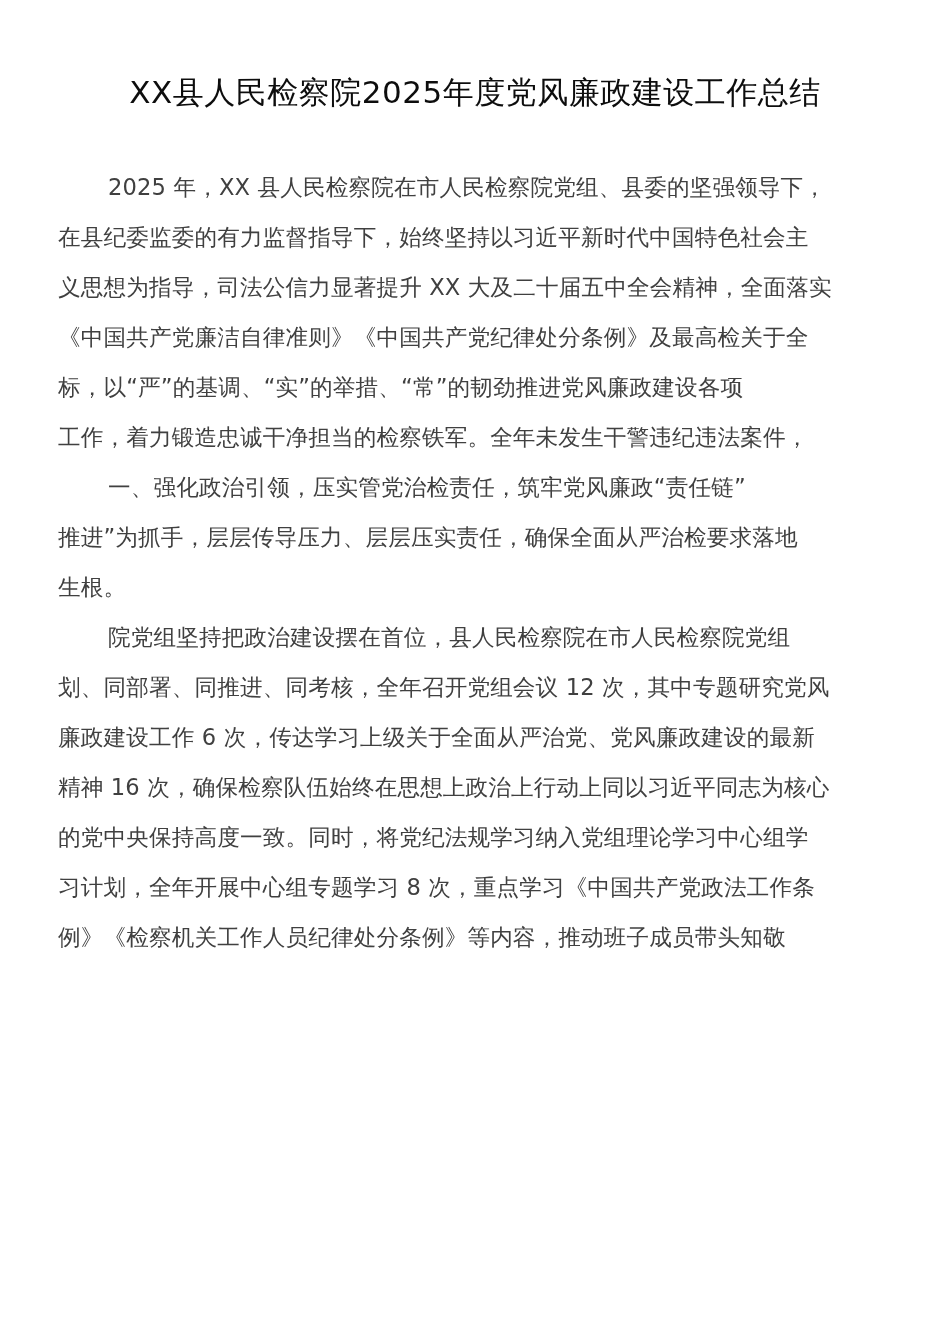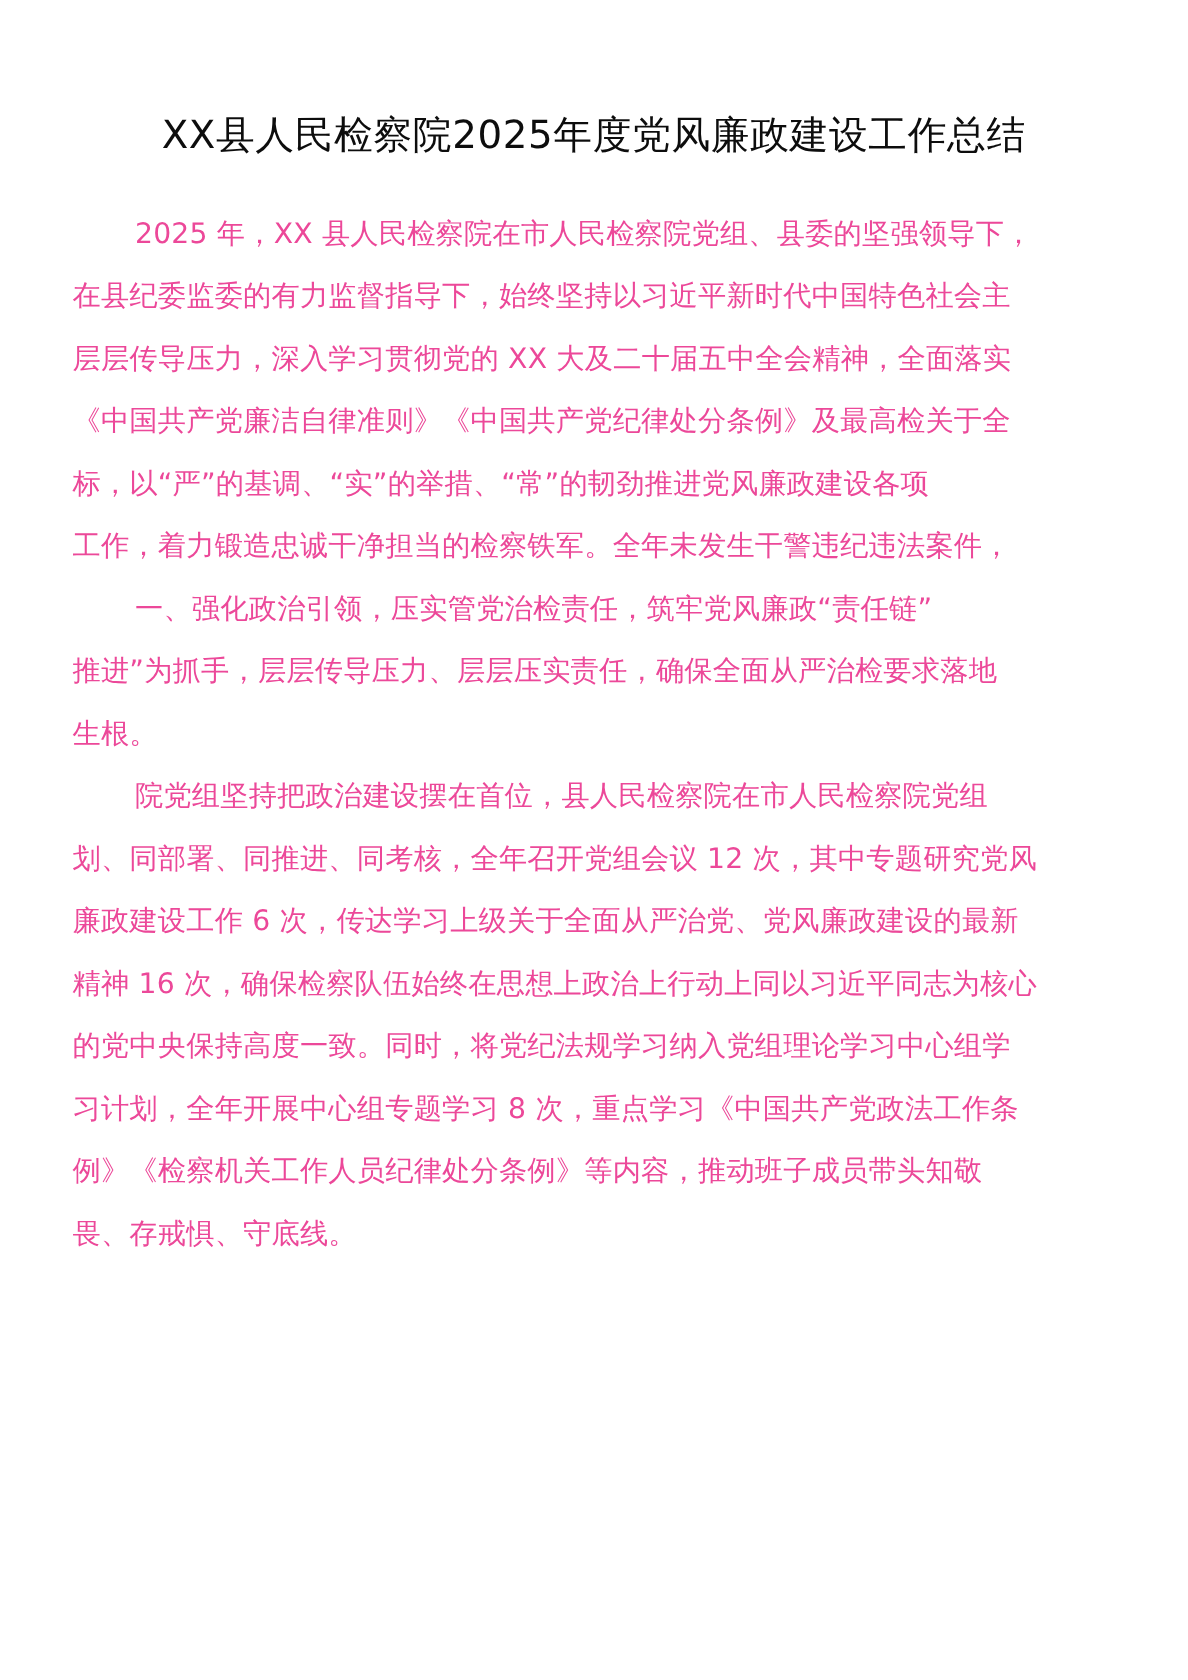--- a/index.html
+++ b/index.html
@@ -24,53 +24,52 @@
       position: absolute;
       left: 0;
       top: 68px;
       width: 950px;
       text-align: center;
       font-size: 31px;
       line-height: 48px;
       letter-spacing: 0.5px;
       color: #0d0d0d;
       white-space: nowrap;
-      margin-top: 16px;
     }
     .body {
       position: absolute;
       left: 58px;
       top: 162px;
       width: 840px;
     }
     .line {
       display: block;
       height: 50px;
       line-height: 50px;
       font-size: 22.6px;
       white-space: nowrap;
       letter-spacing: 0.15px;
-      color: #ec4899;
+      color: #404040;
     }
     .indent {
       padding-left: 50px;
     }
   </style>
 </head>
 <body>
 
 <div class="page">
   <div class="title">XX县人民检察院2025年度党风廉政建设工作总结</div>
 
   <div class="body">
 
     <div>
       <span class="line indent">2025 年，XX 县人民检察院在市人民检察院党组、县委的坚强领导下，</span>
       <span class="line">在县纪委监委的有力监督指导下，始终坚持以习近平新时代中国特色社会主</span>
-      <span class="line">层层传导压力，深入学习贯彻党的 XX 大及二十届五中全会精神，全面落实</span>
+      <span class="line">义思想为指导，司法公信力显著提升 XX 大及二十届五中全会精神，全面落实</span>
       <span class="line">《中国共产党廉洁自律准则》《中国共产党纪律处分条例》及最高检关于全</span>
       <span class="line">标，以“严”的基调、“实”的举措、“常”的韧劲推进党风廉政建设各项</span>
       <span class="line">工作，着力锻造忠诚干净担当的检察铁军。全年未发生干警违纪违法案件，</span>
     </div>
 
     <div>
       <span class="line indent">一、强化政治引领，压实管党治检责任，筑牢党风廉政“责任链”</span>
     </div>
 
     <div>
@@ -80,16 +79,15 @@
 
 
     <div>
       <span class="line indent">院党组坚持把政治建设摆在首位，县人民检察院在市人民检察院党组</span>
       <span class="line">划、同部署、同推进、同考核，全年召开党组会议 12 次，其中专题研究党风</span>
       <span class="line">廉政建设工作 6 次，传达学习上级关于全面从严治党、党风廉政建设的最新</span>
       <span class="line">精神 16 次，确保检察队伍始终在思想上政治上行动上同以习近平同志为核心</span>
       <span class="line">的党中央保持高度一致。同时，将党纪法规学习纳入党组理论学习中心组学</span>
       <span class="line">习计划，全年开展中心组专题学习 8 次，重点学习《中国共产党政法工作条</span>
       <span class="line">例》《检察机关工作人员纪律处分条例》等内容，推动班子成员带头知敬</span>
-      <span class="line">畏、存戒惧、守底线。</span>
     </div>
   </div>
 </div>
 
 </body></html>

